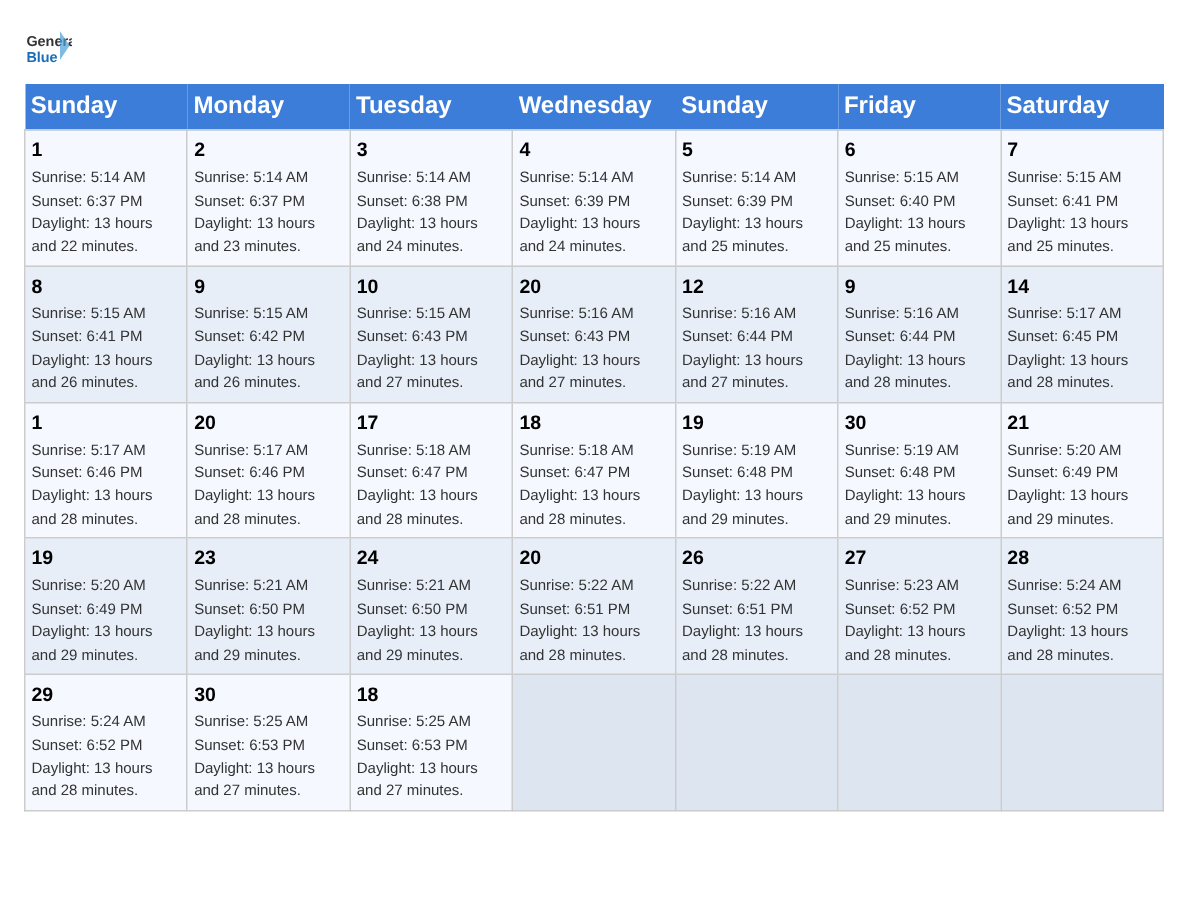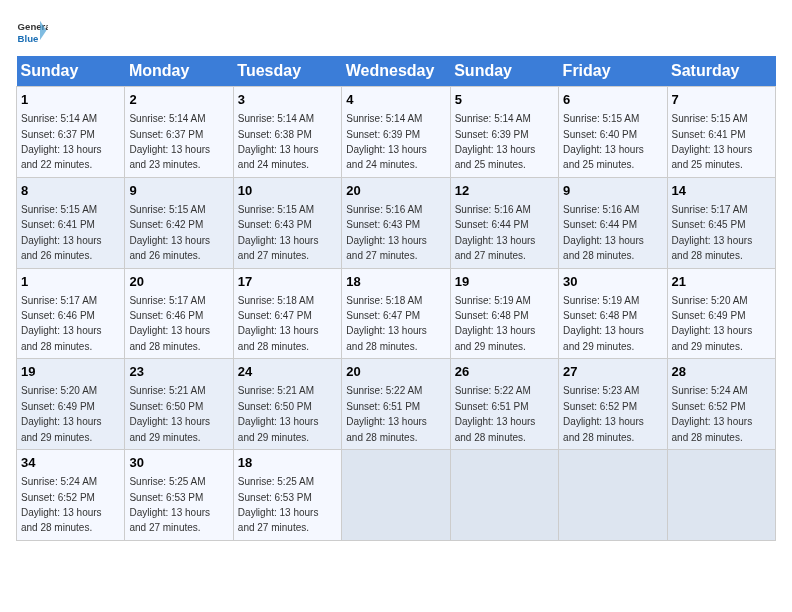--- a/index.html
+++ b/index.html
@@ -171,21 +171,21 @@
         <td><span class="day-num">20</span>
 <span class="day-info">Sunrise: 5:22 AM<br>Sunset: 6:51 PM<br>Daylight: 13 hours and 28 minutes.</span></td>
         <td><span class="day-num">26</span>
 <span class="day-info">Sunrise: 5:22 AM<br>Sunset: 6:51 PM<br>Daylight: 13 hours and 28 minutes.</span></td>
         <td><span class="day-num">27</span>
 <span class="day-info">Sunrise: 5:23 AM<br>Sunset: 6:52 PM<br>Daylight: 13 hours and 28 minutes.</span></td>
         <td><span class="day-num">28</span>
 <span class="day-info">Sunrise: 5:24 AM<br>Sunset: 6:52 PM<br>Daylight: 13 hours and 28 minutes.</span></td>
       </tr>
       <tr>
-        <td><span class="day-num">34</span>
+        <td><span class="day-num">29</span>
 <span class="day-info">Sunrise: 5:24 AM<br>Sunset: 6:52 PM<br>Daylight: 13 hours and 28 minutes.</span></td>
         <td><span class="day-num">30</span>
 <span class="day-info">Sunrise: 5:25 AM<br>Sunset: 6:53 PM<br>Daylight: 13 hours and 27 minutes.</span></td>
         <td><span class="day-num">18</span>
 <span class="day-info">Sunrise: 5:25 AM<br>Sunset: 6:53 PM<br>Daylight: 13 hours and 27 minutes.</span></td>
         <td class="empty-cell"></td>
         <td class="empty-cell"></td>
         <td class="empty-cell"></td>
         <td class="empty-cell"></td>
       </tr>

